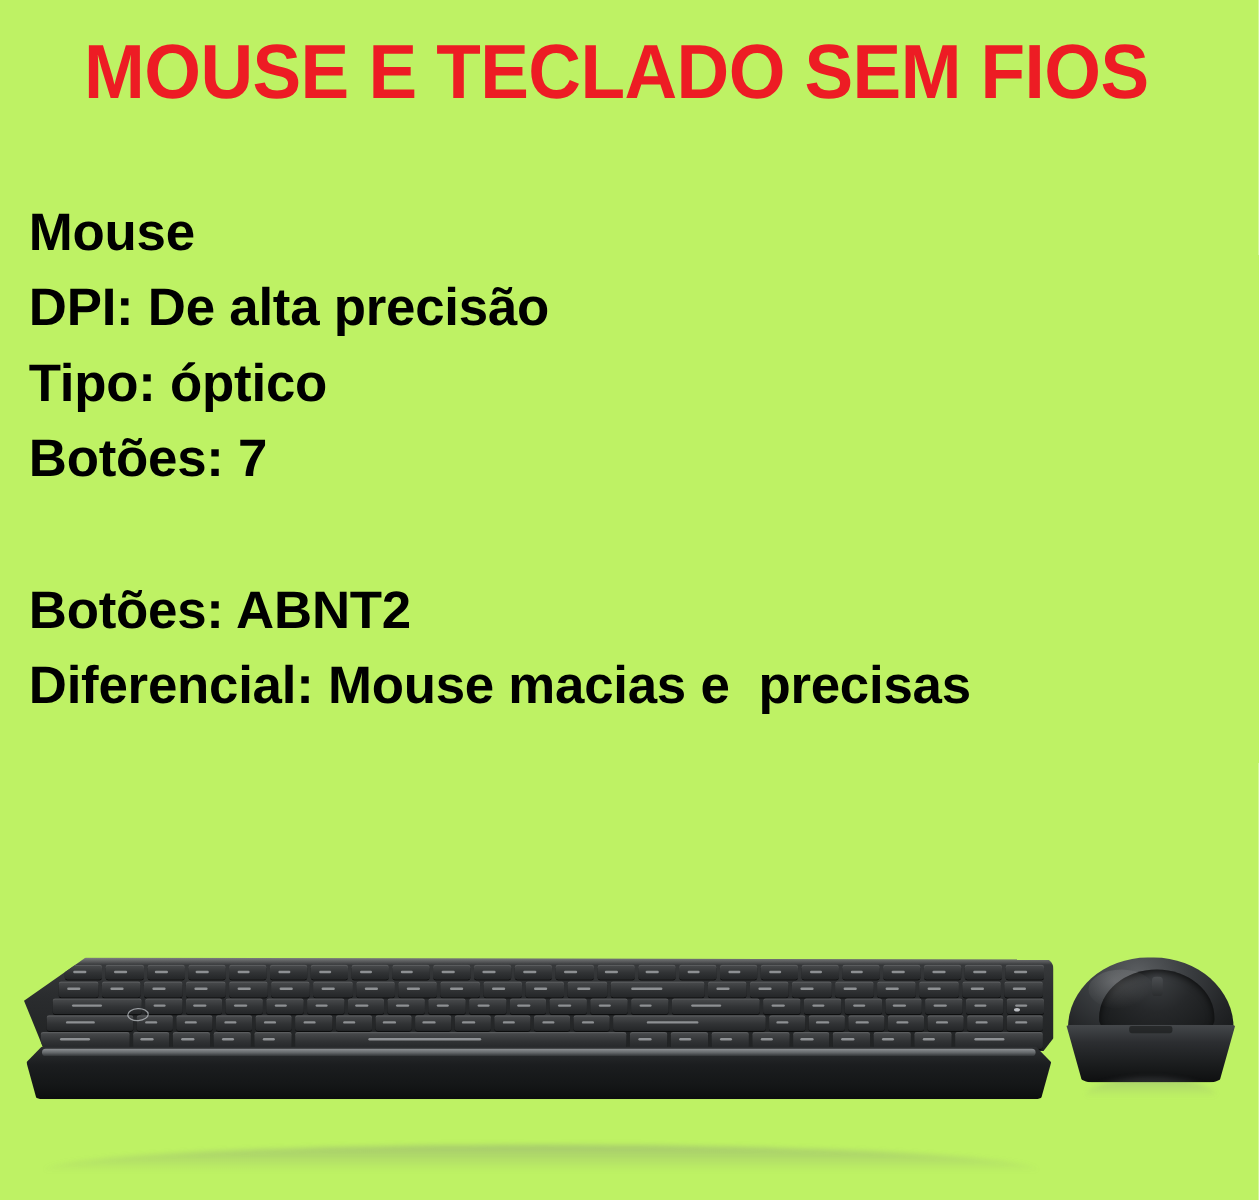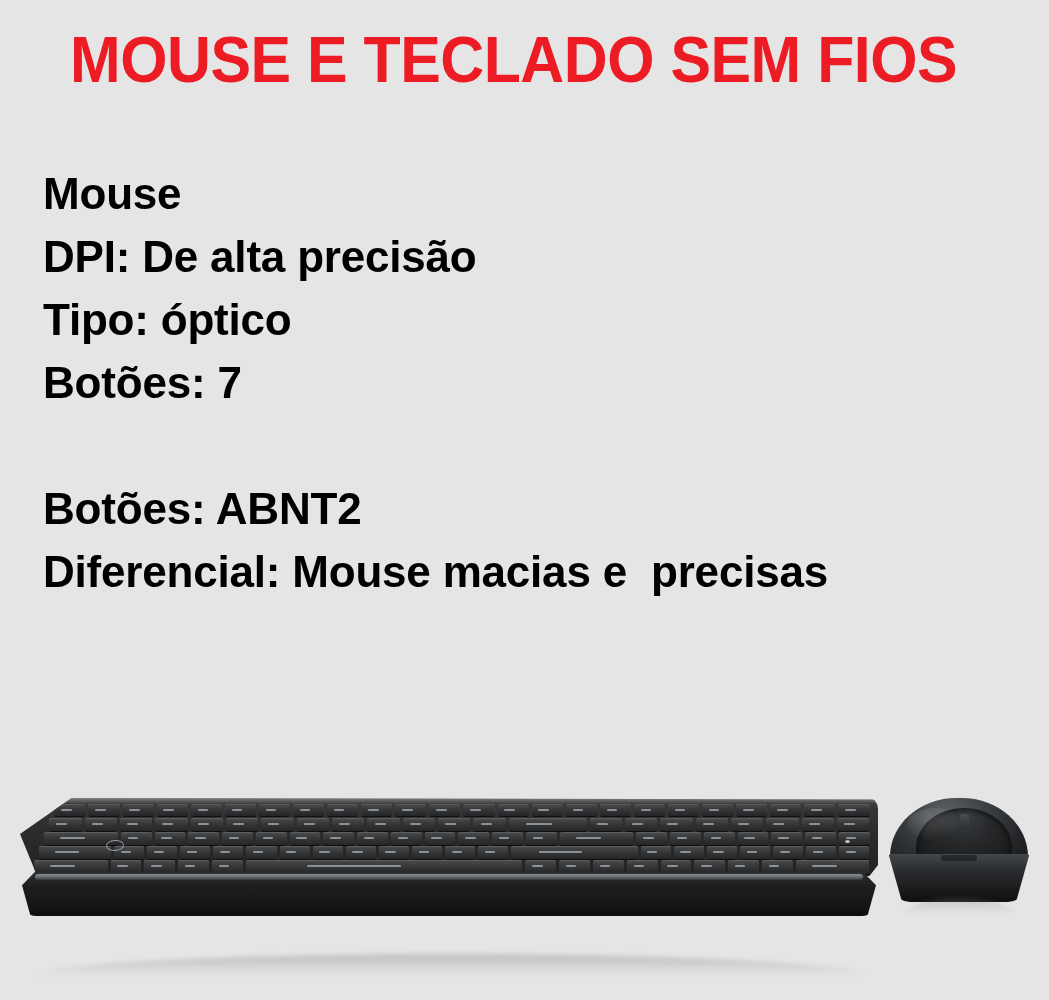--- a/index.html
+++ b/index.html
@@ -13,21 +13,21 @@
     height: 1000px;
     position: relative;
     overflow: hidden;
     font-family: "Liberation Sans", sans-serif;
     -webkit-font-smoothing: antialiased;
   }
 
   .page {
     position: absolute;
     inset: 0;
-    background: #e5e5e5;
+    background: #bef264;
   }
 
   
   .title {
     position: absolute;
     left: 70px;
     top: 26px;
     width: 920px;
     font-family: "Liberation Sans", sans-serif;
     font-weight: bold;
@@ -48,21 +48,20 @@
     width: 980px;
   }
   .spec-line {
     font-family: "Liberation Sans", sans-serif;
     font-weight: bold;
     font-size: 44px;
     line-height: 63px;
     color: #000000;
     white-space: pre;
     letter-spacing: -0.2px;
-    margin-left: 19px;
   }
   .spec-gap {
     height: 63px;
   }
 
   
   .product-photo {
     position: absolute;
     left: 0;
     top: 760px;

